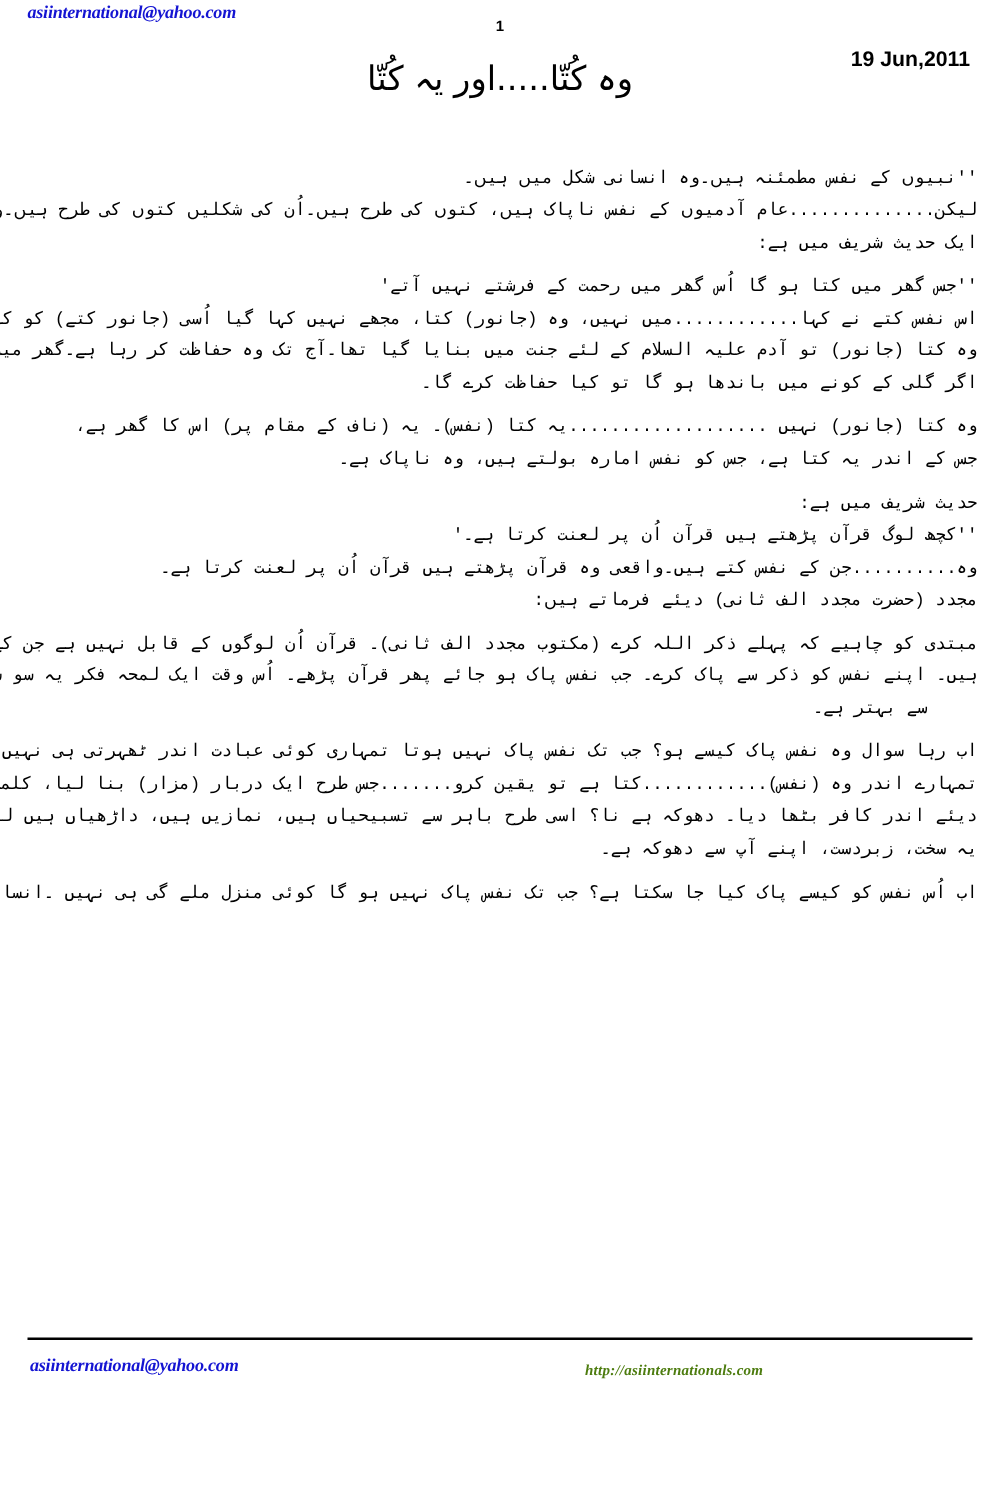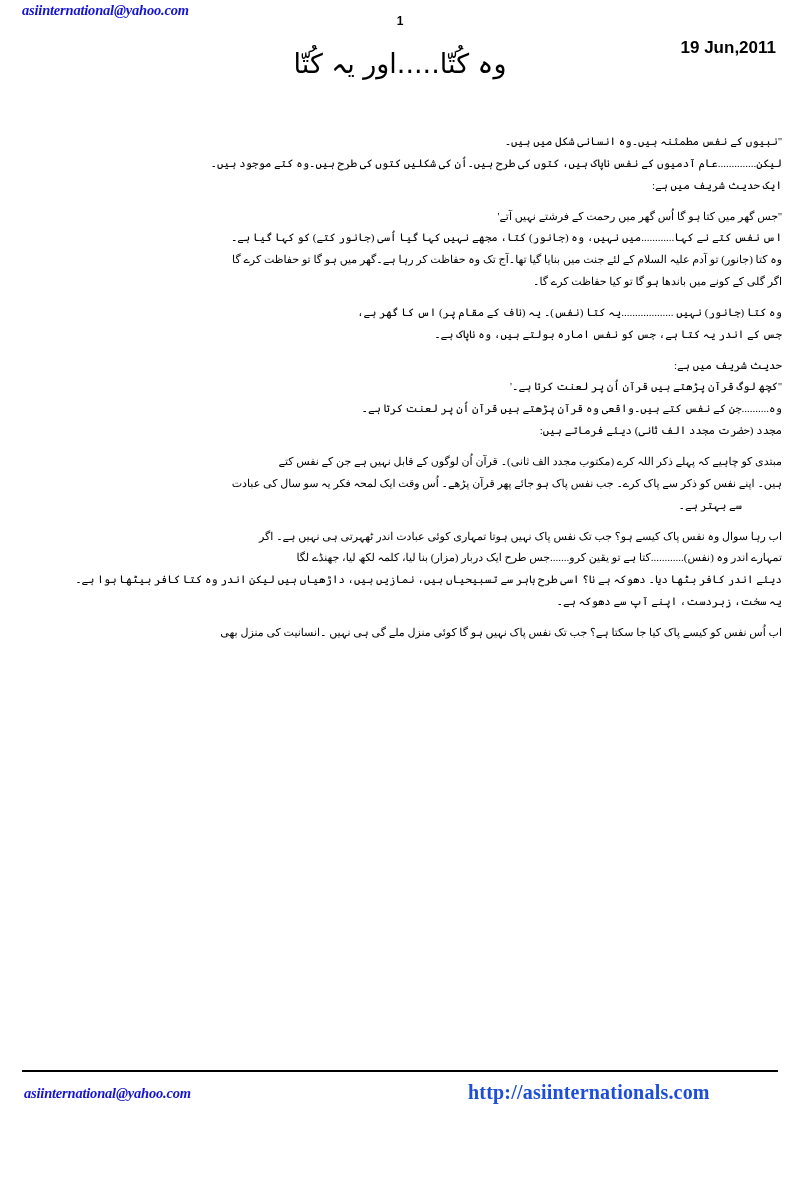--- a/index.html
+++ b/index.html
@@ -93,22 +93,22 @@
     left: 18px;
     right: 18px;
     top: 118px;
     direction: rtl;
     text-align: right;
   }
 
   .line {
     direction: rtl;
     text-align: right;
-    font-family: Liberation Serif, serif;
-    font-size: 11px;
+    font-family: Liberation Mono, monospace;
+    font-size: 14px;
     line-height: 1.35;
     color: #000000;
     white-space: nowrap;
     overflow: visible;
     margin: 0;
     padding: 0;
   }
 
   .line.gap-top   { margin-top: 16px; }
   .line.gap-small { margin-top: 7px; }
@@ -142,23 +142,24 @@
     font-size: 14.5px;
     color: #1414d2;
     letter-spacing: -0.2px;
     white-space: nowrap;
   }
   .ftr-url {
     position: absolute;
     left: 468px;
     bottom: 20px;
     font-family: "Liberation Serif", serif;
-    font-weight: bold;
-    font-size: 20px;
-    color: #1d4ed8;
+    font-style: italic;
+    font-weight: bold;
+    font-size: 12px;
+    color: #4d7c0f;
     letter-spacing: 0.2px;
     white-space: nowrap;
   }
 </style>
 </head>
 <body>
 
 <div class="page">
 
   <div class="hdr-email">asiinternational@yahoo.com</div>

